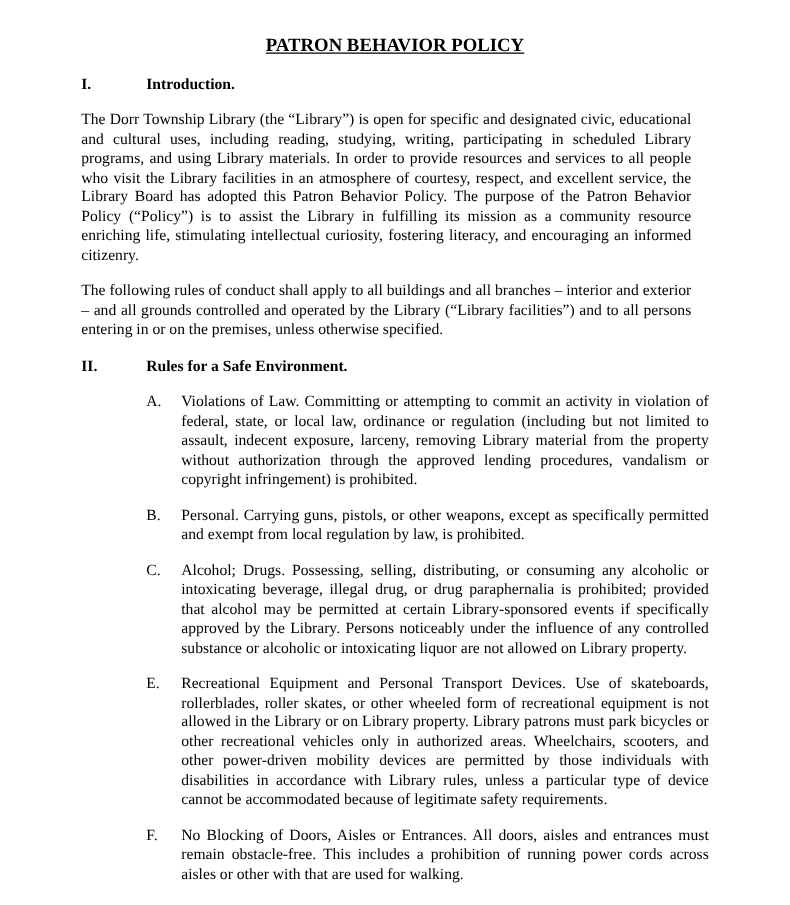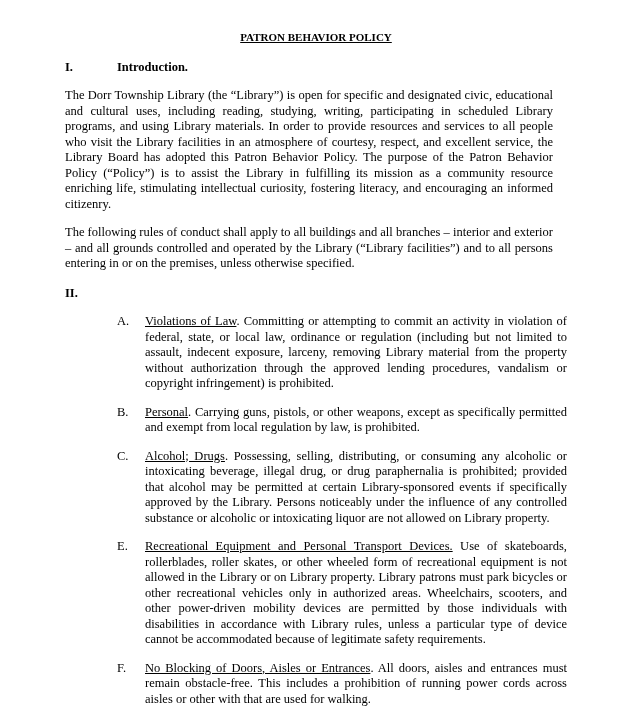--- a/index.html
+++ b/index.html
@@ -15,21 +15,21 @@
     padding: 30px 65px 0 65px;
     background: #ffffff;
     color: #000000;
     font-family: "Liberation Serif", "DejaVu Serif", serif;
     font-size: 12.5px;
     line-height: 15.5px;
     overflow: hidden;
   }
   .doc-title {
     margin: 0;
-    font-size: 11px;
+    font-size: 15px;
     font-weight: bold;
     text-align: center;
     text-decoration: underline;
     line-height: 15.5px;
   }
   .sec-head {
     display: flex;
     margin: 14px 0 0 0;
     font-weight: bold;
   }
@@ -49,41 +49,41 @@
   }
   .item-letter {
     flex: 0 0 28px;
   }
   .item-text {
     flex: 1;
     margin: 0;
     text-align: justify;
   }
   .term {
-    text-decoration: underline;
   }
 </style>
 </head>
 <body>
 
 <div class="page">
 
   <h1 class="doc-title">PATRON BEHAVIOR POLICY</h1>
 
   <div class="sec-head">
     <span class="sec-num">I.</span>
     <span class="sec-title">Introduction.</span>
   </div>
 
   <p class="para">The Dorr Township Library (the “Library”) is open for specific and designated civic, educational and cultural uses, including reading, studying, writing, participating in scheduled Library programs, and using Library materials.  In order to provide resources and services to all people who visit the Library facilities in an atmosphere of courtesy, respect, and excellent service, the Library Board has adopted this Patron Behavior Policy. The purpose of the Patron Behavior Policy (“Policy”) is to assist the Library in fulfilling its mission as a community resource enriching life, stimulating intellectual curiosity, fostering literacy, and encouraging an informed citizenry.</p>
 
   <p class="para">The following rules of conduct shall apply to all buildings and all branches – interior and exterior – and all grounds controlled and operated by the Library (“Library facilities”) and to all persons entering in or on the premises, unless otherwise specified.</p>
 
   <div class="sec-head">
     <span class="sec-num">II.</span>
+    <span class="sec-title">Rules for a Safe Environment.</span>
   </div>
 
   <div class="item">
     <span class="item-letter">A.</span>
     <p class="item-text"><span class="term">Violations of Law</span><span>.  Committing or attempting to commit an activity in violation of federal, state, or local law, ordinance or regulation (including but not limited to assault, indecent exposure, larceny, removing Library material from the property without authorization through the approved lending procedures, vandalism or copyright infringement) is prohibited.</span></p>
   </div>
 
   <div class="item">
     <span class="item-letter">B.</span>
     <p class="item-text"><span class="term">Personal</span><span>.  Carrying guns, pistols, or other weapons, except as specifically permitted and exempt from local regulation by law, is prohibited.</span></p>

